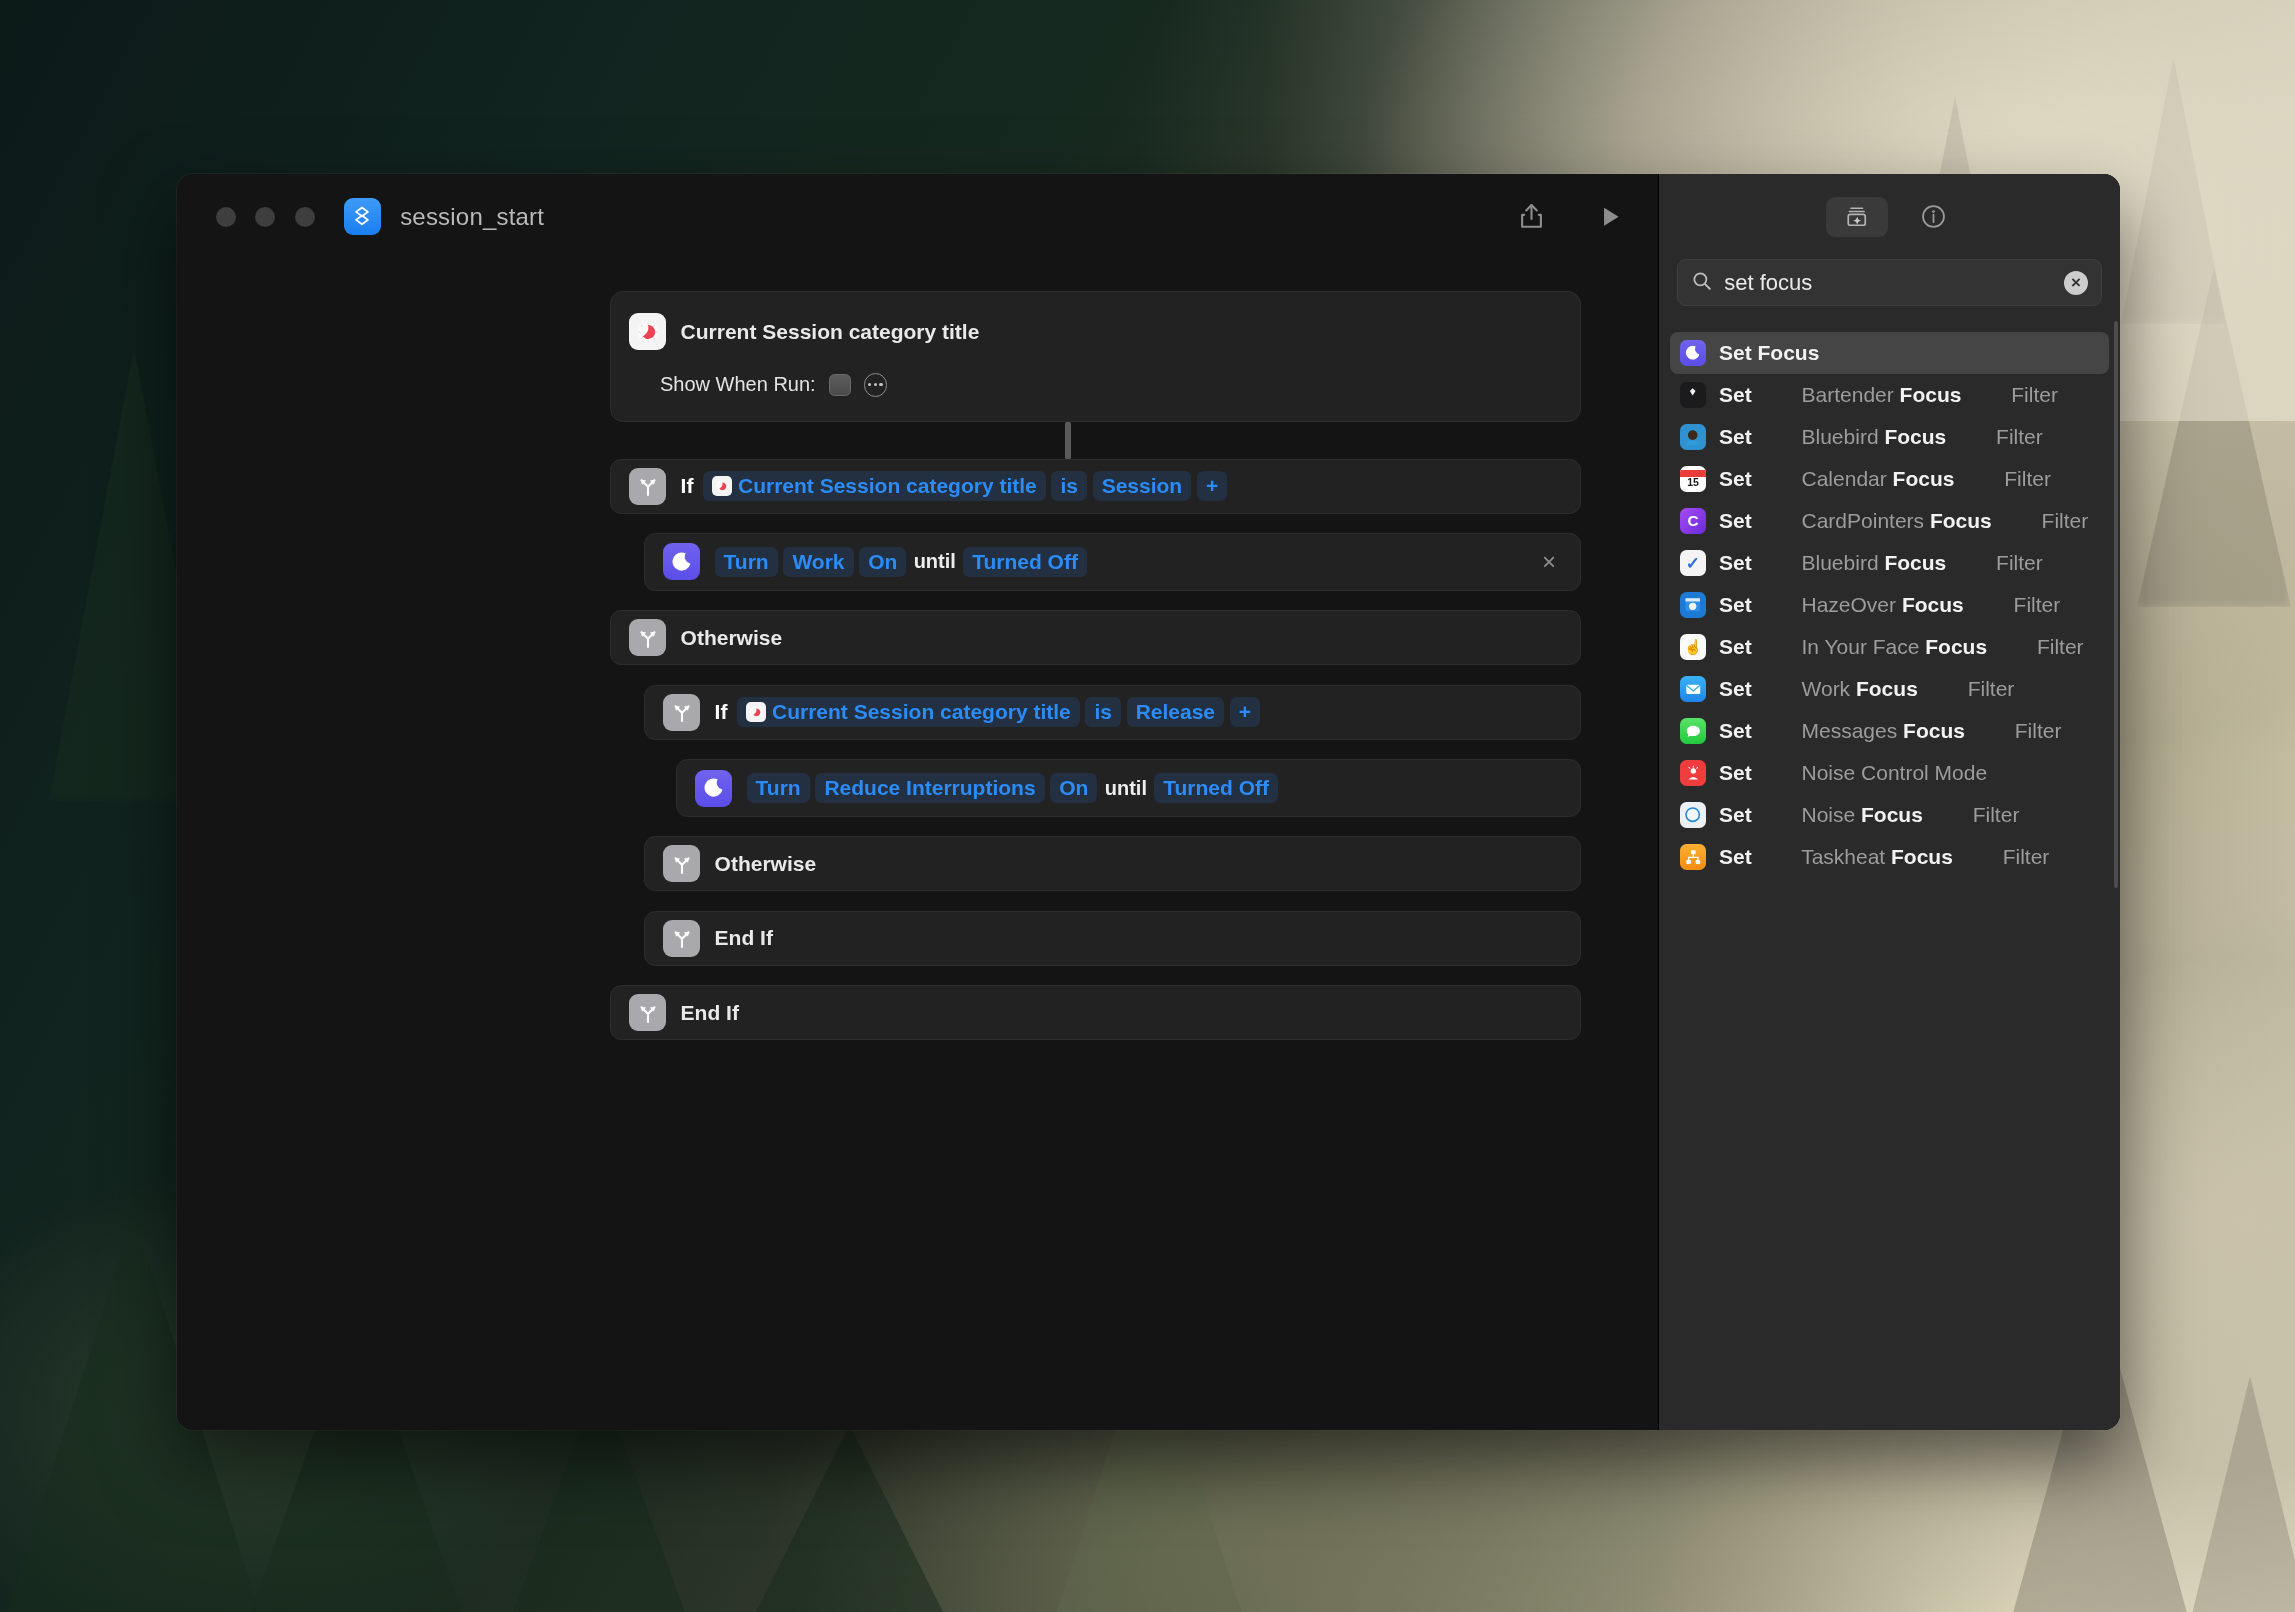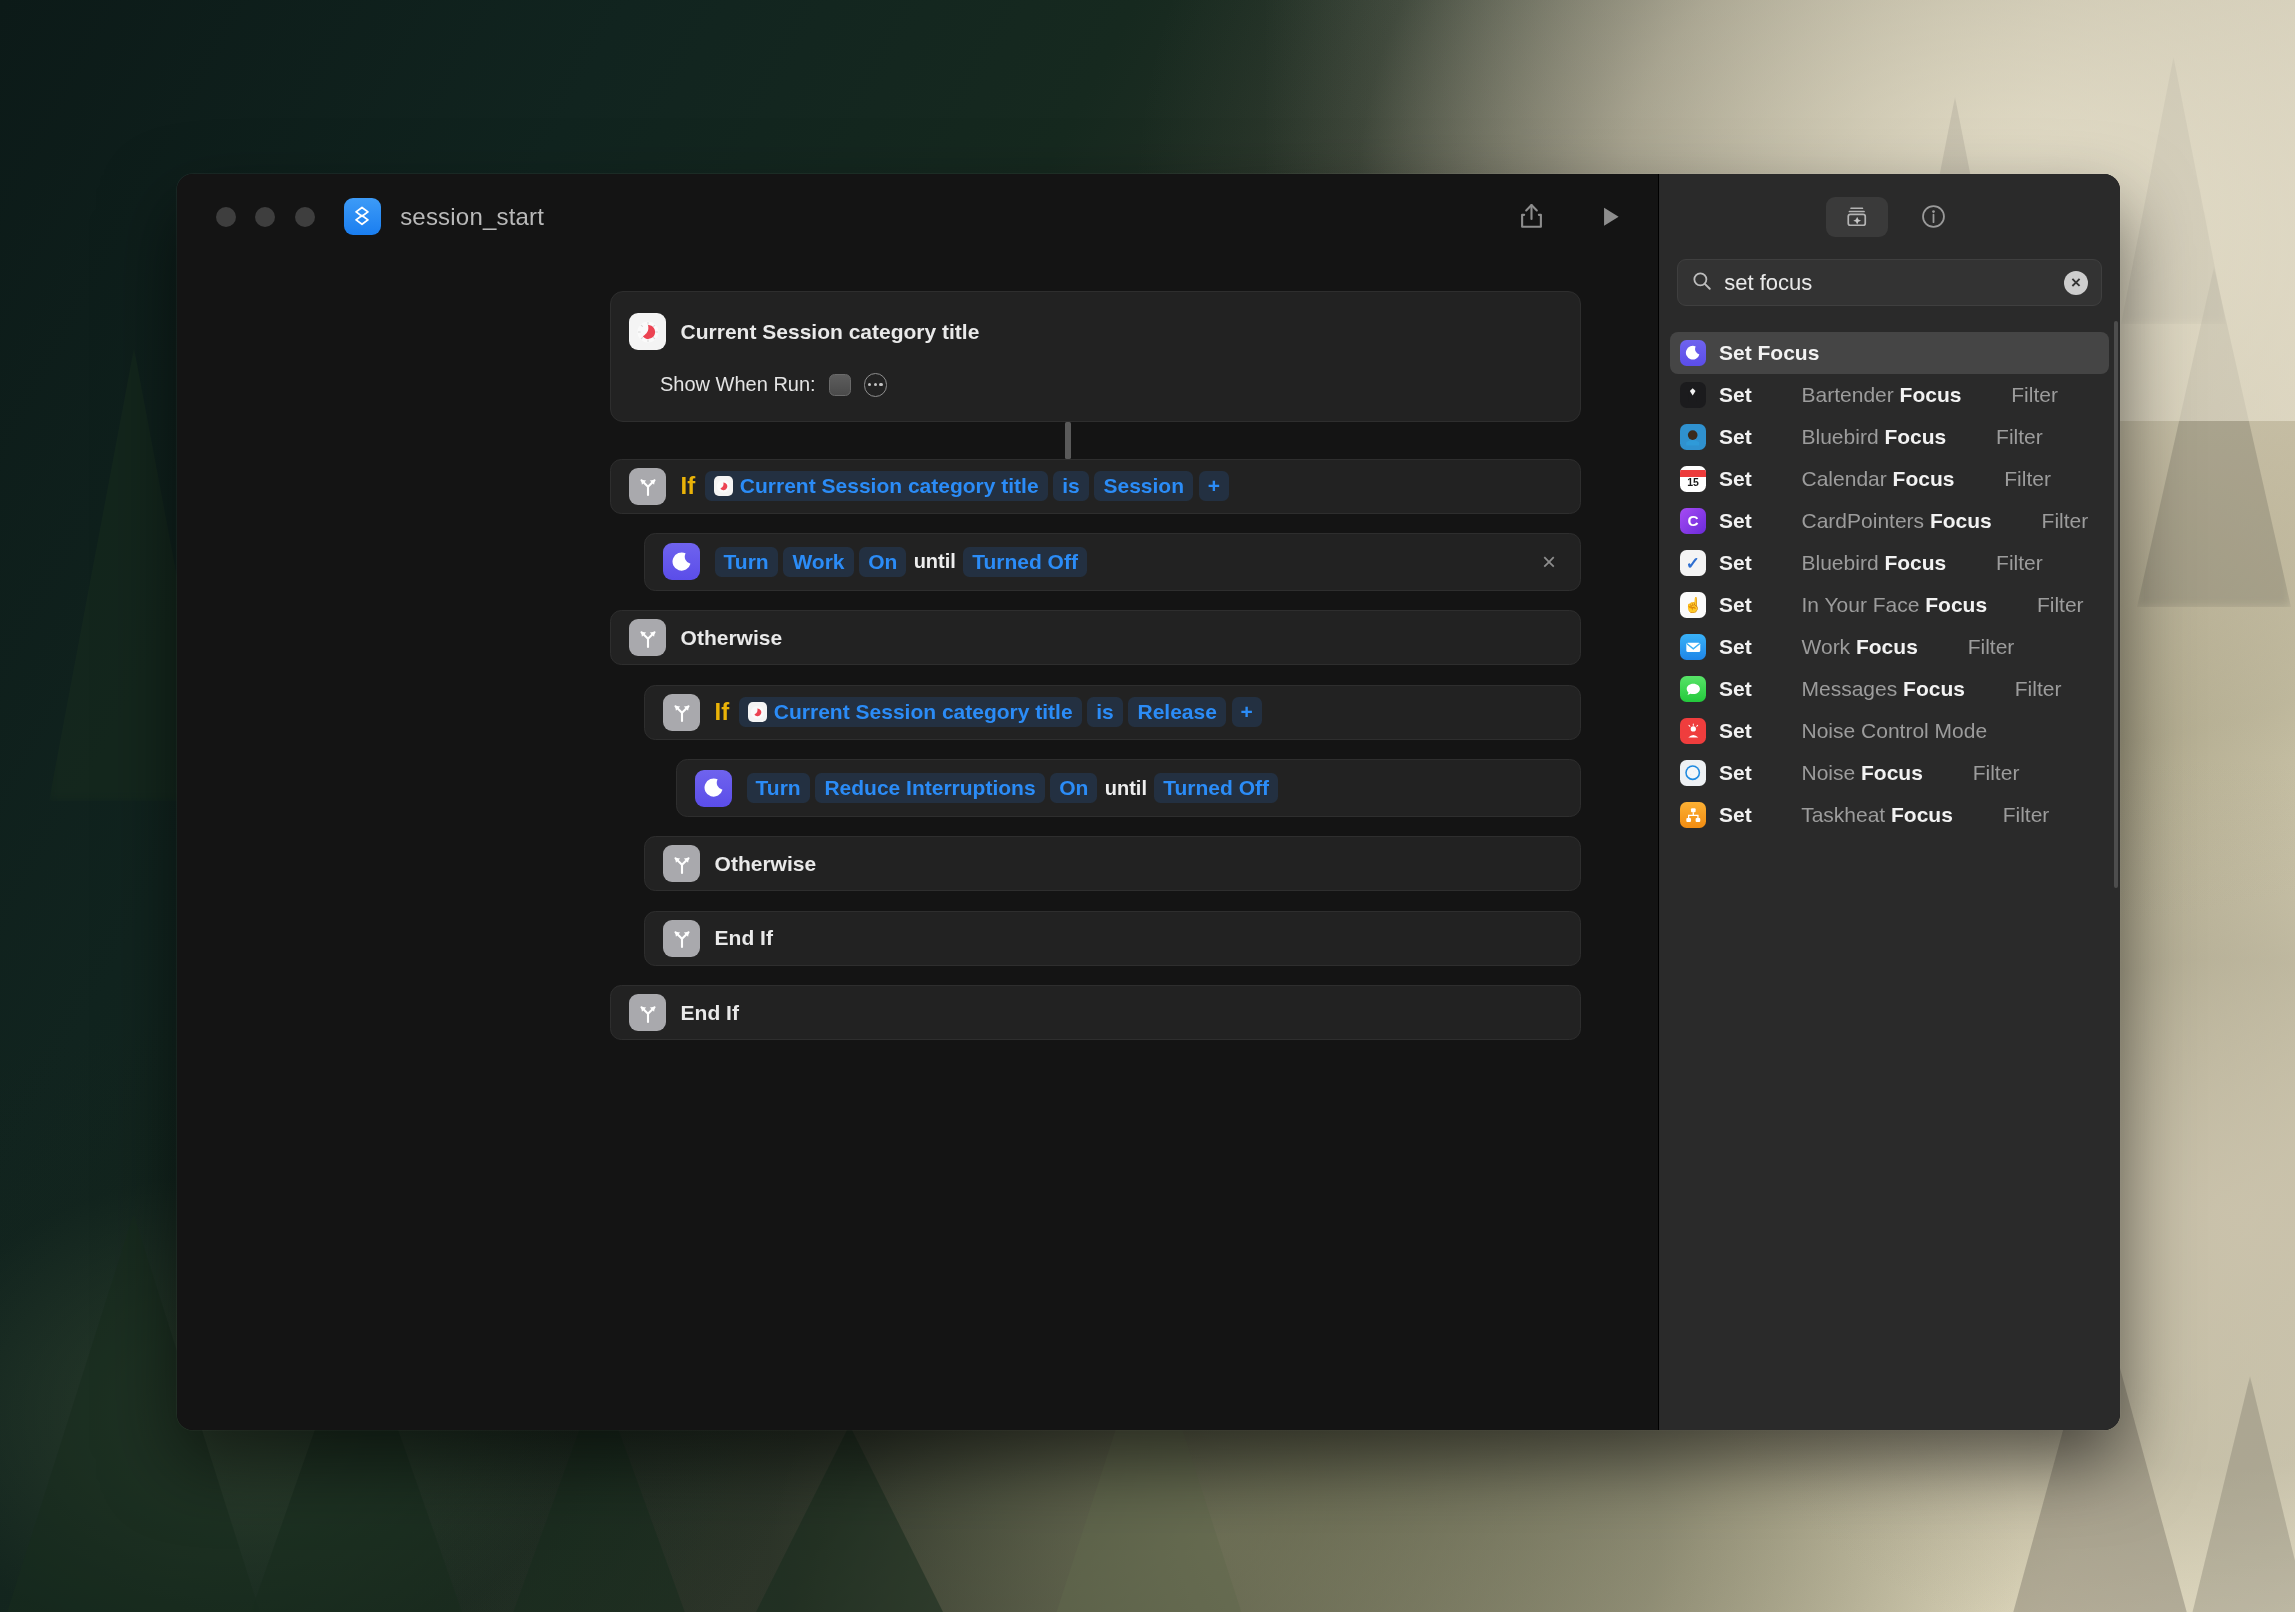--- a/index.html
+++ b/index.html
@@ -162,21 +162,21 @@
     font-size: 21px;
     font-weight: 700;
     margin: 0 5.7px 0 0;
   }
   .tok.varpill { gap: 6.5px; }
   .tok-plain {
     color: #ededed; font-size: 20px; font-weight: 700;
     margin: 0 7.3px 0 1.6px;
   }
   .kw {
-    color: #eab308; font-size: 24px; font-weight: 700;
+    color: #ffffff; font-size: 21px; font-weight: 700;
     margin-right: 9.7px;
   }
   .mini-ico {
     width: 19.4px; height: 19.4px; border-radius: 4.9px;
     background: #f4f4f4; flex: 0 0 19.4px;
     display: flex; align-items: center; justify-content: center;
   }
   .close-x {
     position: absolute; right: 24px; top: 50%;
     transform: translateY(-50%);
@@ -548,20 +548,30 @@
         <div class="res-item">
           <span class="res-ico" style="background:linear-gradient(135deg,#a64bf4,#6b2bd9); color:#fff; font-weight:700; font-size:15.4px;">C</span>
           <span class="res-txt"><b>Set</b><s> CardPointers </s><b>Focus</b><s> Filter</s></span>
         </div>
 
         <div class="res-item">
           <span class="res-ico" style="background:#f4f4f4; color:#2f6fd0; font-size:17px; font-weight:700;">✓</span>
           <span class="res-txt"><b>Set</b><s> Bluebird </s><b>Focus</b><s> Filter</s></span>
         </div>
 
+        <div class="res-item">
+          <span class="res-ico" style="background:#1d7ad4;">
+            <svg width="19.4" height="19.4" viewBox="0 0 24 24">
+                <rect x="3" y="4" width="18" height="16" rx="2.5" fill="#2f8fe8"></rect>
+                <rect x="3" y="4" width="18" height="4" fill="#d9e9f8"></rect>
+                <circle cx="12" cy="14" r="4.5" fill="#f2f8ff"></circle>
+              </svg>
+          </span>
+          <span class="res-txt"><b>Set</b><s> HazeOver </s><b>Focus</b><s> Filter</s></span>
+        </div>
 
         <div class="res-item">
           <span class="res-ico" style="background:#fbfbfb; font-size:14.6px;">☝</span>
           <span class="res-txt"><b>Set</b><s> In Your Face </s><b>Focus</b><s> Filter</s></span>
         </div>
 
         <div class="res-item">
           <span class="res-ico" style="background:linear-gradient(180deg,#39b2f8,#1e85e8);">
             <svg width="18.6" height="18.6" viewBox="0 0 24 24">
                 <rect x="3" y="6" width="18" height="12" rx="2" fill="#fff"></rect>

